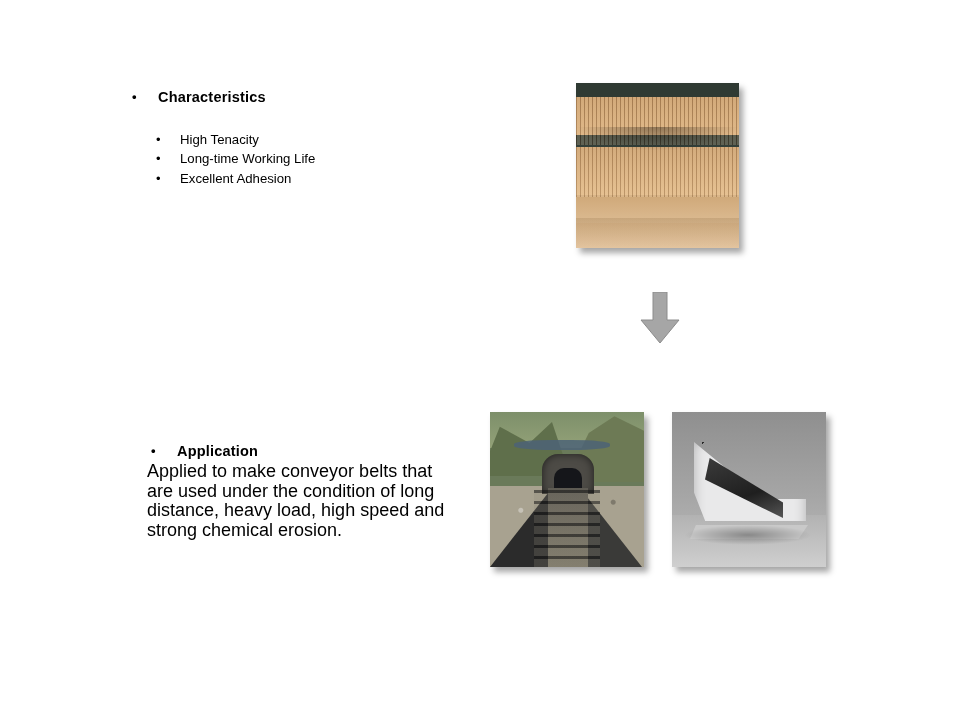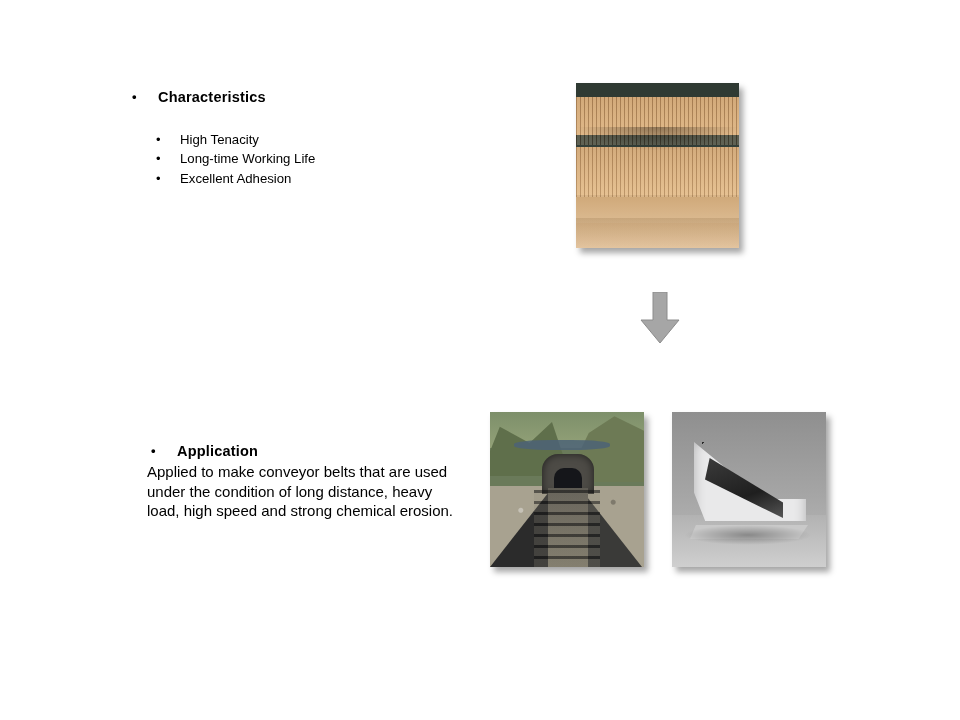--- a/index.html
+++ b/index.html
@@ -59,21 +59,21 @@
     font-size: 14.5px;
     font-weight: bold;
     letter-spacing: 0.2px;
     margin-top: 24px;
   }
   .app-text {
     position: absolute;
     left: 147px;
     top: 462px;
     width: 310px;
-    font-size: 15px;
+    font-size: 18px;
     line-height: 19.6px;
   }
 
   
   .photo {
     position: absolute;
     box-shadow: 4px 5px 6px rgba(0,0,0,0.35);
     overflow: hidden;
   }
 

